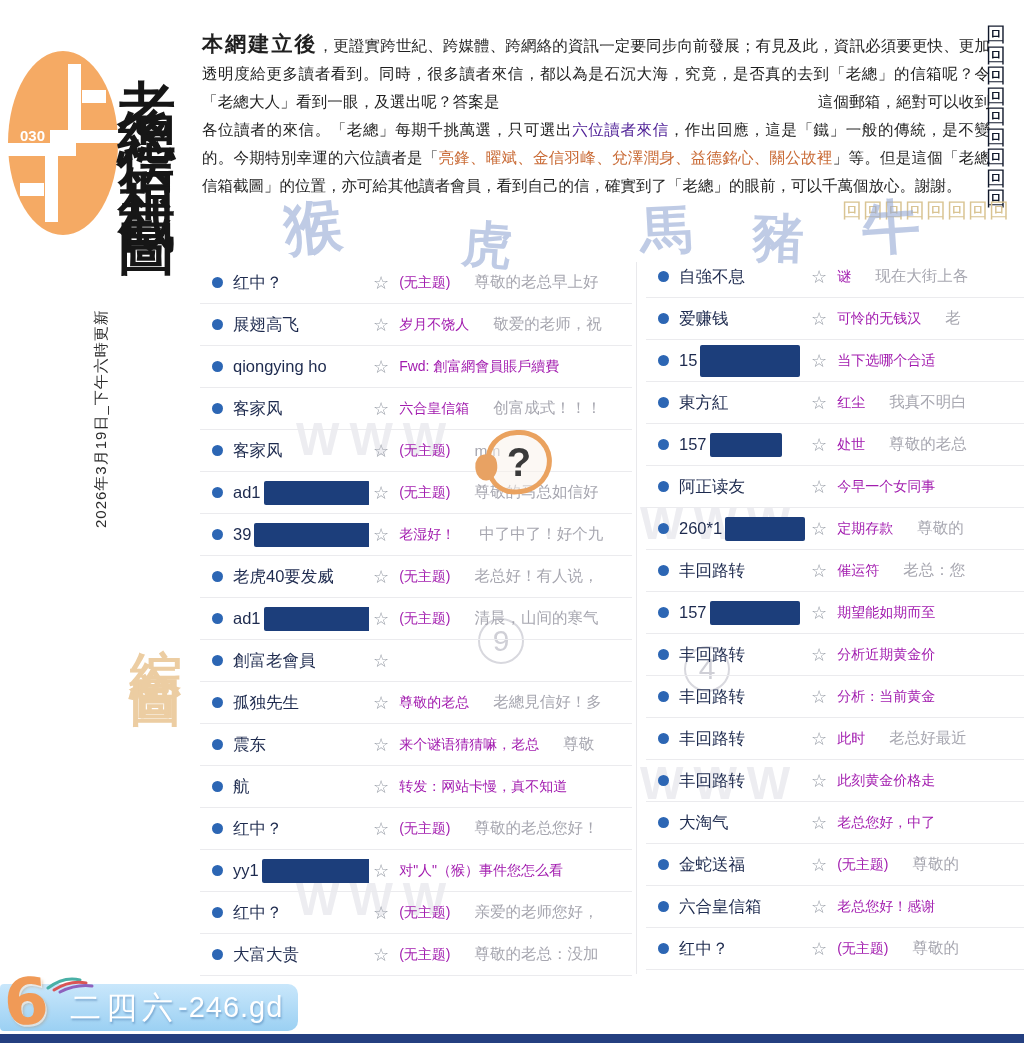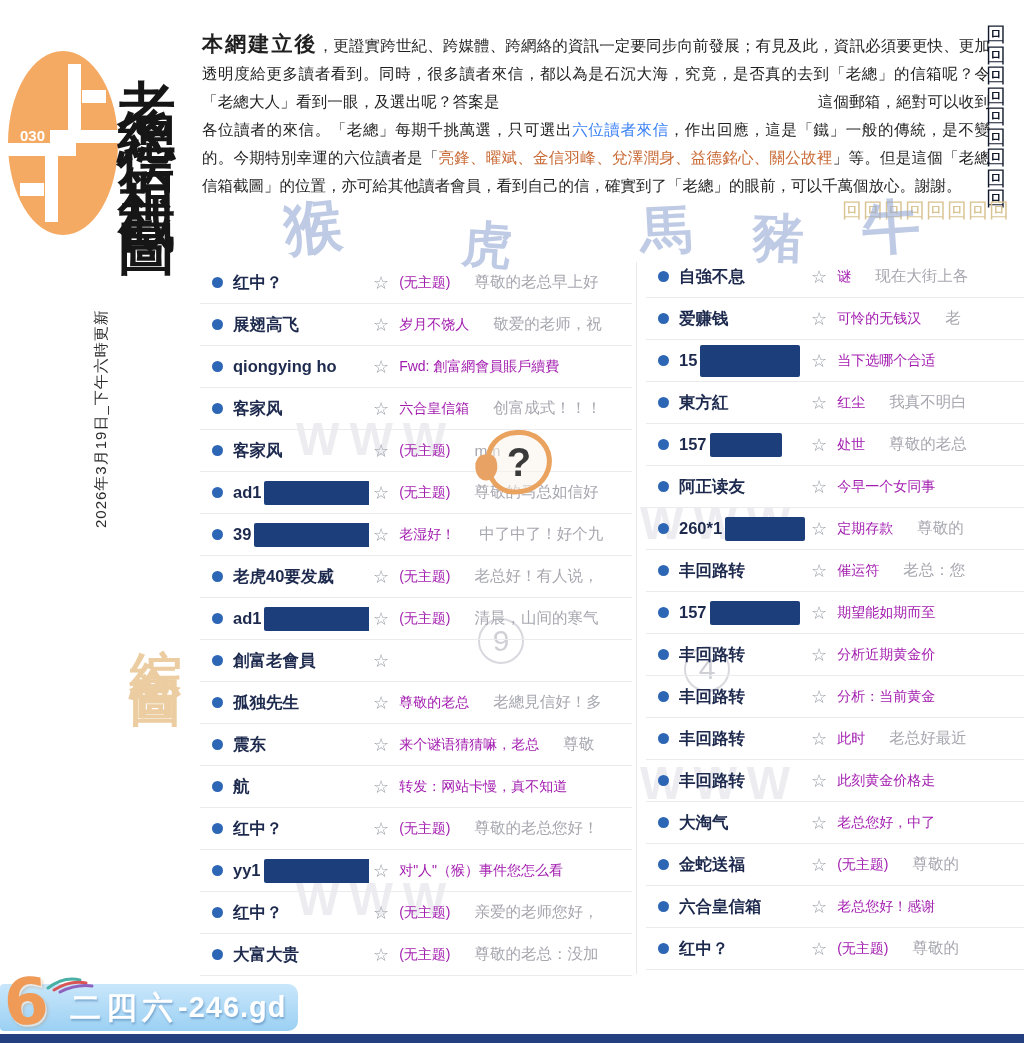--- a/index.html
+++ b/index.html
@@ -15,21 +15,21 @@
          font-weight:700;font-size:58px;color:#161616;letter-spacing:.5em;line-height:1}
   #subtitle{position:absolute;left:130px;top:608px;writing-mode:vertical-rl;font-family:"DejaVu Serif",serif;
          font-weight:700;font-size:52px;color:#eccda2;letter-spacing:.3em;line-height:1}
   #date-wrap{position:absolute;left:92px;top:528px;width:0;height:0}
   #date-wrap span{display:inline-block;white-space:nowrap;transform:rotate(-90deg);transform-origin:0 0;
          font-size:15px;color:#2b2b2b;letter-spacing:1px}
 
   
   #intro{position:absolute;left:202px;top:30px;width:788px;font-size:15.5px;line-height:28px;color:#1f1f1f;text-align:justify}
   .seg.lead{font-size:21px;font-weight:700;letter-spacing:2px}
-  .seg.pink{color:#3b82f6}
+  .seg.pink{color:#4c1d95}
   .seg.orange{color:#c96a35}
   .seg.gap{display:inline-block;width:318px}
 
   
   #meander-v{position:absolute;left:986px;top:24px;width:24px;font-size:20px;line-height:20.5px;color:#0f172a;word-break:break-all}
   #meander-h{position:absolute;left:842px;top:197px;font-size:20px;color:#d9c493;letter-spacing:1px;white-space:nowrap}
 
   
   .zchar{position:absolute;font-family:"DejaVu Serif",serif;font-weight:700;color:rgba(148,168,212,.6);line-height:1}
   .www{position:absolute;color:#ededf1;font-weight:700;letter-spacing:10px;font-size:46px;line-height:1}
@@ -41,39 +41,39 @@
          border-radius:50% 40% 60% 50%}
   .q-doodle span{display:block;text-align:center;font-size:40px;font-weight:700;color:#3a3a3a;line-height:54px;transform:rotate(6deg)}
 
   
   .mailcol{position:absolute;z-index:2}
   #col-left{left:200px;top:262px;width:432px}
   #col-right{left:646px;top:256px;width:378px}
   .vdiv{position:absolute;left:636px;top:262px;width:1px;height:712px;background:#e9e9ec}
   .mailrow{height:42px;display:flex;align-items:center;border-bottom:1px solid #ebebee;overflow:hidden;background:transparent}
   .dot{width:11px;height:11px;border-radius:50%;background:#2c66b4;margin:0 10px 0 12px;flex:none}
-  .namecell{display:flex;align-items:center;overflow:hidden;flex:none;font-weight:700;color:#1d2a4e;font-size:16.5px;white-space:nowrap}
+  .namecell{display:flex;align-items:center;overflow:hidden;flex:none;font-weight:400;color:#1d2a4e;font-size:16.5px;white-space:nowrap}
   #col-left .namecell{width:136px}
   #col-right .namecell{width:128px}
   .redact{display:inline-block;background:#1c3e7b;border-radius:2px;margin-left:3px;flex:none}
   .star{color:#979ca6;font-size:18px;margin:0 10px 0 4px;flex:none}
   .subject{font-weight:400;color:#a21caf;font-size:14px;white-space:nowrap;flex:none}
   .preview{color:#a7a7b0;font-size:15.5px;white-space:nowrap;margin-left:24px}
 
   
   #cut-overlay{position:absolute;left:298px;top:982px;width:726px;height:52px;background:#fff;z-index:4}
   #band{position:absolute;left:0;top:984px;width:298px;height:47px;z-index:5;
         background:linear-gradient(180deg,#c9e7fb,#9bd0f3);border-radius:4px 10px 10px 4px;display:flex;align-items:center}
   #big6{position:absolute;left:4px;top:-14px;font-size:64px;font-weight:900;color:#f09a57;
         font-family:"DejaVu Sans",sans-serif;text-shadow:1px 2px 0 rgba(255,255,255,.6),2px 3px 3px rgba(180,120,60,.35);
         transform:rotate(-4deg);line-height:1}
   #feathers{position:absolute;left:46px;top:-10px}
-  #brandcn{margin-left:70px;font-family:"DejaVu Serif",serif;font-weight:700;font-size:31px;color:#fff;
+  #brandcn{margin-left:70px;font-family:"DejaVu Serif",serif;font-weight:400;font-size:31px;color:#fff;
         letter-spacing:5px;text-shadow:1px 2px 2px rgba(80,130,180,.55);white-space:nowrap}
-  #branddomain{font-weight:700;font-size:29px;color:#fff;text-shadow:1px 2px 2px rgba(80,130,180,.55);letter-spacing:1px;white-space:nowrap}
+  #branddomain{font-weight:400;font-size:29px;color:#fff;text-shadow:1px 2px 2px rgba(80,130,180,.55);letter-spacing:1px;white-space:nowrap}
   #navybar{position:absolute;left:0;top:1034px;width:1024px;height:9px;background:#243f80;z-index:6}
 </style>
 </head>
 <body>
 
 <div id="stage">
 
   <svg id="seal" viewBox="0 0 114 186">
     <ellipse cx="57" cy="93" rx="55" ry="92" fill="#f5aa64"></ellipse>
     <rect x="44" y="80" width="70" height="13" fill="#ffffff"></rect>

